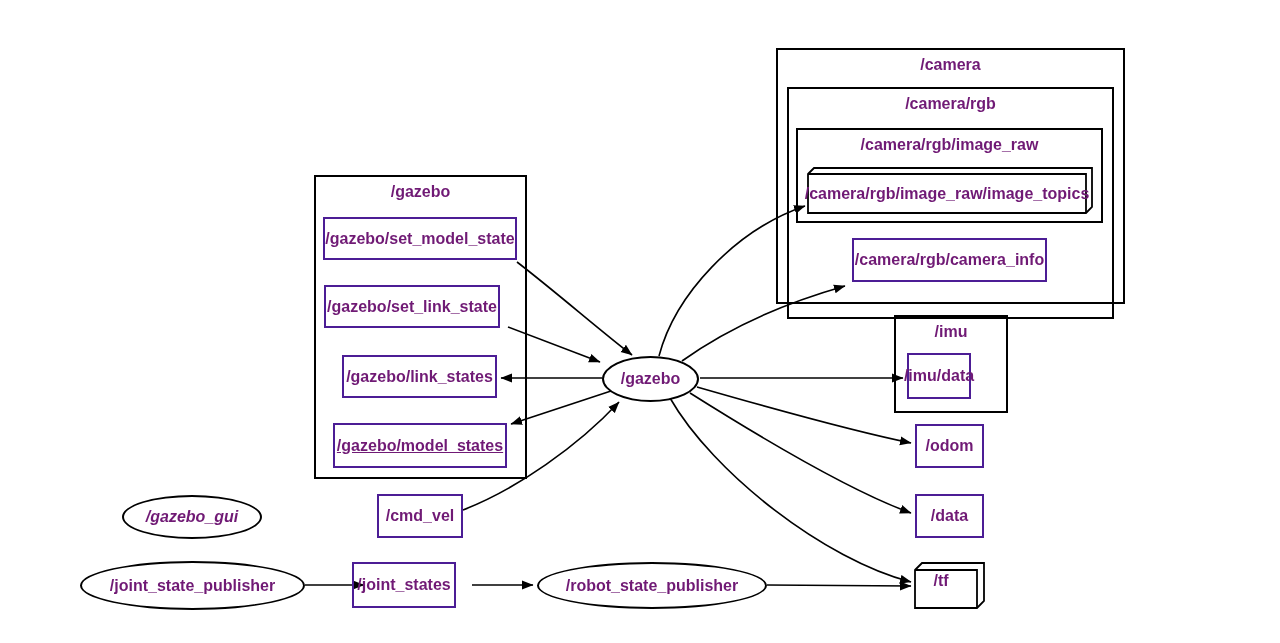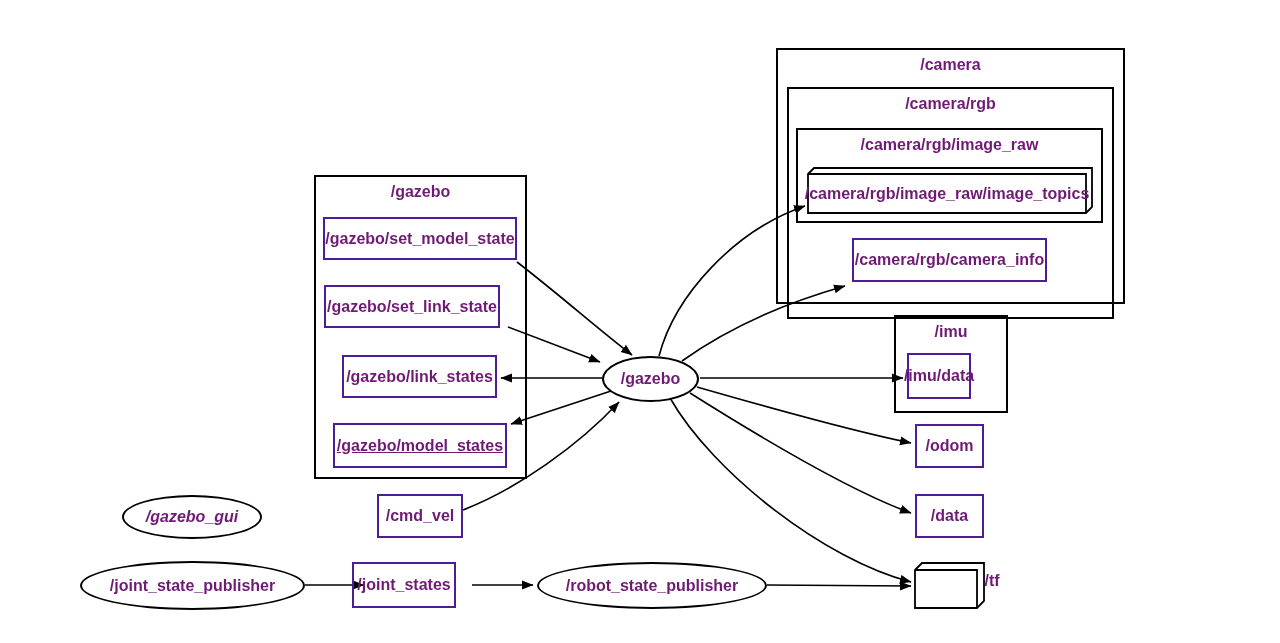--- a/index.html
+++ b/index.html
@@ -86,21 +86,21 @@
 
   <div class="enode" style="left:602px;top:356px;width:97px;height:46px;">/gazebo</div>
 
   <div class="cluster" style="left:894px;top:315px;width:114px;height:98px;">
     <div class="cluster-title">/imu</div>
   </div>
   <div class="node tbox" style="left:907px;top:353px;width:64px;height:46px;">/imu/data</div>
 
   <div class="node tbox" style="left:915px;top:424px;width:69px;height:44px;">/odom</div>
   <div class="node tbox" style="left:915px;top:494px;width:69px;height:44px;">/data</div>
-  <div class="b3dlabel" style="left:961px;top:570px;width:62px;height:21px;">/tf</div>
+  <div class="b3dlabel" style="left:910px;top:570px;width:62px;height:21px;">/tf</div>
 
   <div class="enode" style="left:122px;top:495px;width:140px;height:44px;font-style:italic;">/gazebo_gui</div>
   <div class="node tbox" style="left:377px;top:494px;width:86px;height:44px;">/cmd_vel</div>
   <div class="enode" style="left:80px;top:561px;width:225px;height:49px;">/joint_state_publisher</div>
   <div class="node tbox" style="left:352px;top:562px;width:104px;height:46px;">/joint_states</div>
   <div class="enode" style="left:537px;top:562px;width:230px;height:47px;">/robot_state_publisher</div>
 
 </div>
 
 </body></html>

